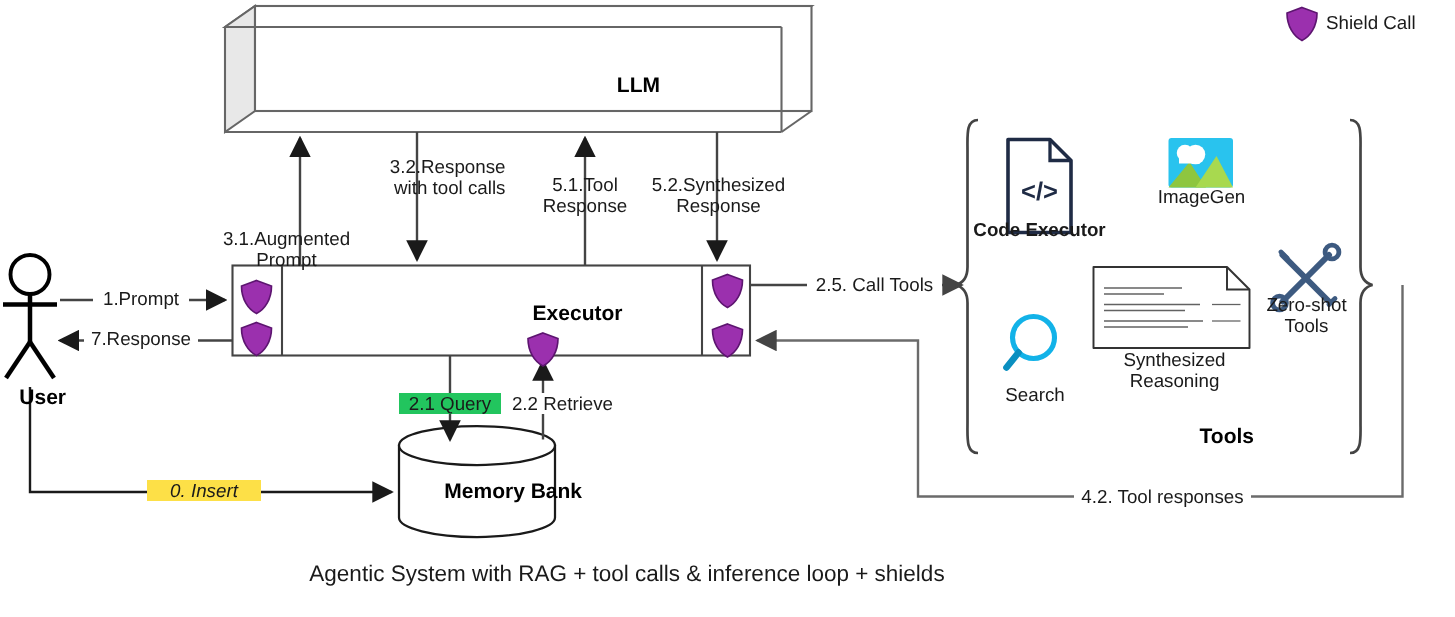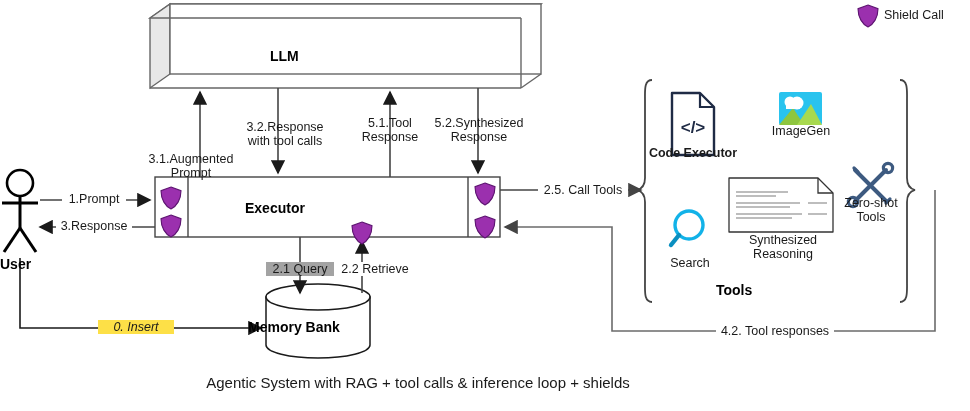--- a/index.html
+++ b/index.html
@@ -2,21 +2,21 @@
 <html><head>
 <meta charset="utf-8">
 <style>
   html,body{margin:0;padding:0;background:#ffffff;}
   body{width:970px;height:411px;position:relative;overflow:hidden;
        font-family:"Liberation Sans", sans-serif;color:#000;}
   .abs{position:absolute;}
   .lbl{position:absolute;font-size:12.5px;color:#1a1a1a;line-height:14px;
        text-align:center;white-space:pre-line;}
   svg{position:absolute;left:0;top:0;overflow:visible;}
-  .ttl{position:absolute;font-weight:bold;font-size:14px;text-align:left;}
+  .ttl{position:absolute;font-weight:bold;font-size:14px;text-align:right;}
 </style>
 </head>
 <body>
 
 <svg width="970" height="411">
   <defs>
     <marker id="ahBlk" markerWidth="9" markerHeight="9" refX="8" refY="4.5" orient="auto">
       <path d="M0,0 L9,4.5 L0,9 z" fill="#1a1a1a"></path>
     </marker>
     <marker id="ahGry" markerWidth="9" markerHeight="9" refX="8" refY="4.5" orient="auto">
@@ -170,27 +170,27 @@
 <div class="lbl" style="left:648px;top:146px;width:90px;font-weight:bold;">Code Executor</div>
 <div class="lbl" style="left:758px;top:124px;width:86px;">ImageGen</div>
 <div class="lbl" style="left:654px;top:256px;width:72px;">Search</div>
 <div class="lbl" style="left:731px;top:233px;width:104px;">Synthesized
 Reasoning</div>
 <div class="lbl" style="left:832px;top:196px;width:78px;">Zero-shot
 Tools</div>
 
 <div class="lbl" style="left:98px;top:320px;width:76px;background:#fde047;font-style:italic;">0. Insert</div>
 <div class="lbl" style="left:62px;top:192px;width:64px;background:#fff;">1.Prompt</div>
-<div class="lbl" style="left:266px;top:262px;width:68px;background:#a3a3a3;">2.1 Query</div>
+<div class="lbl" style="left:266px;top:262px;width:68px;background:#22c55e;">2.1 Query</div>
 <div class="lbl" style="left:334px;top:262px;width:82px;background:#fff;">2.2 Retrieve</div>
 <div class="lbl" style="left:139px;top:116px;width:104px;margin-top:36px;">3.1.Augmented
 Prompt</div>
-<div class="lbl" style="left:233px;top:120px;width:104px;">3.2.Response
+<div class="lbl" style="left:233px;top:104px;width:104px;text-align:right;">3.2.Response
 with tool calls</div>
 <div class="lbl" style="left:538px;top:183px;width:90px;background:#fff;">2.5. Call Tools</div>
 <div class="lbl" style="left:716px;top:324px;width:118px;background:#fff;">4.2. Tool responses</div>
 <div class="lbl" style="left:348px;top:116px;width:84px;">5.1.Tool
 Response</div>
 <div class="lbl" style="left:424px;top:116px;width:110px;">5.2.Synthesized
 Response</div>
-<div class="lbl" style="left:56px;top:219px;width:76px;background:#fff;">3.Response</div>
+<div class="lbl" style="left:56px;top:219px;width:76px;background:#fff;">7.Response</div>
 
 <div class="abs" style="left:0;top:374px;width:836px;text-align:center;font-size:15px;color:#1a1a1a;">Agentic System with RAG + tool calls &amp; inference loop + shields</div>
 
 </body></html>

